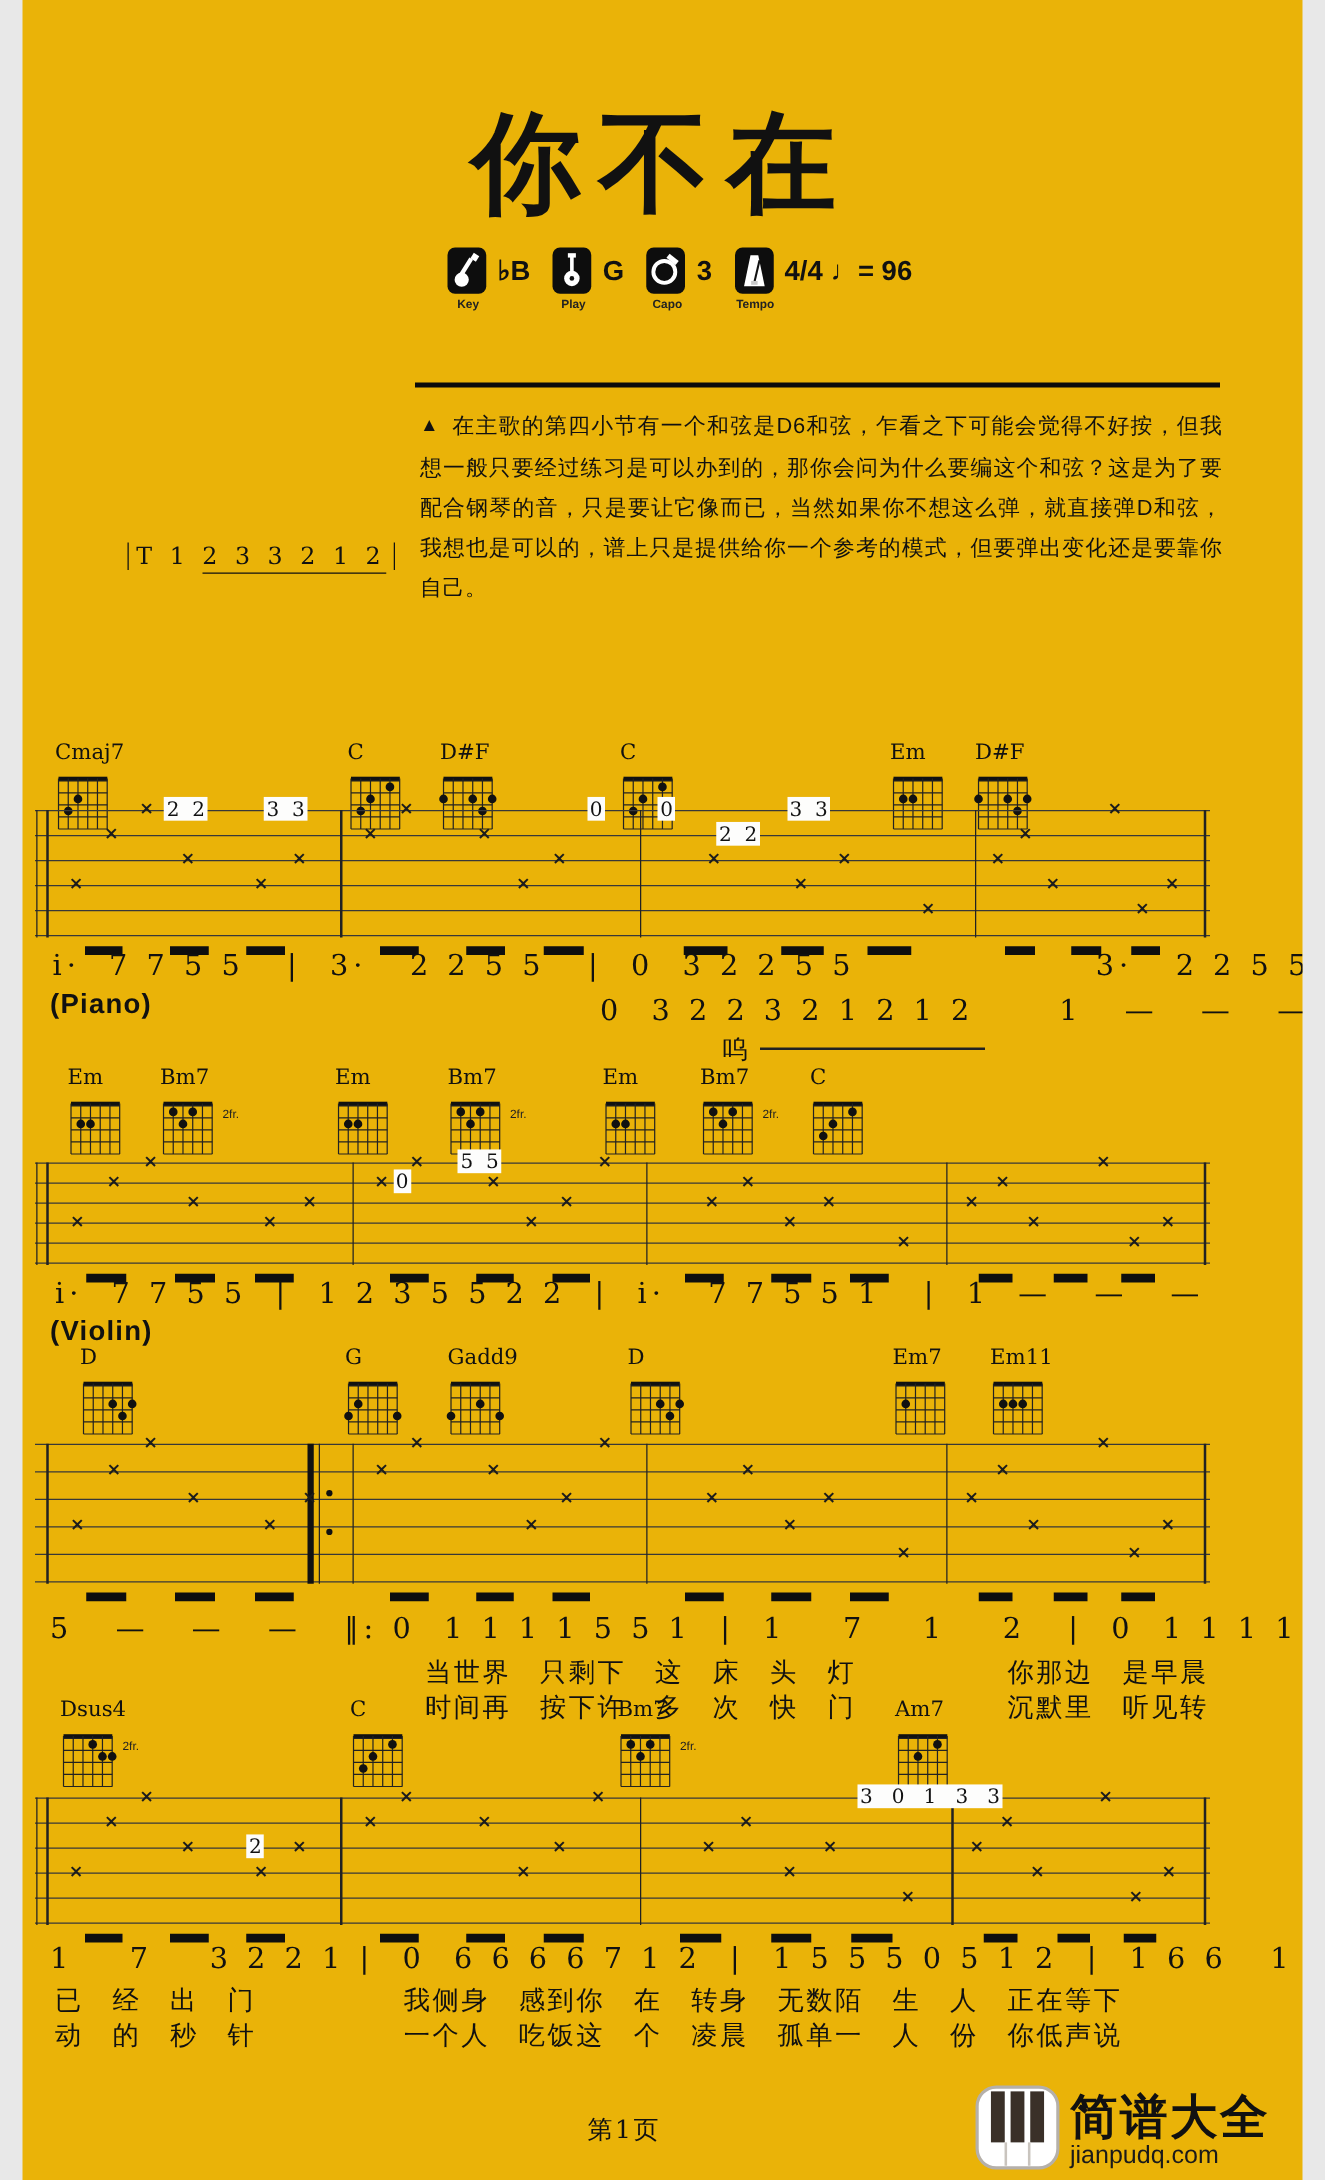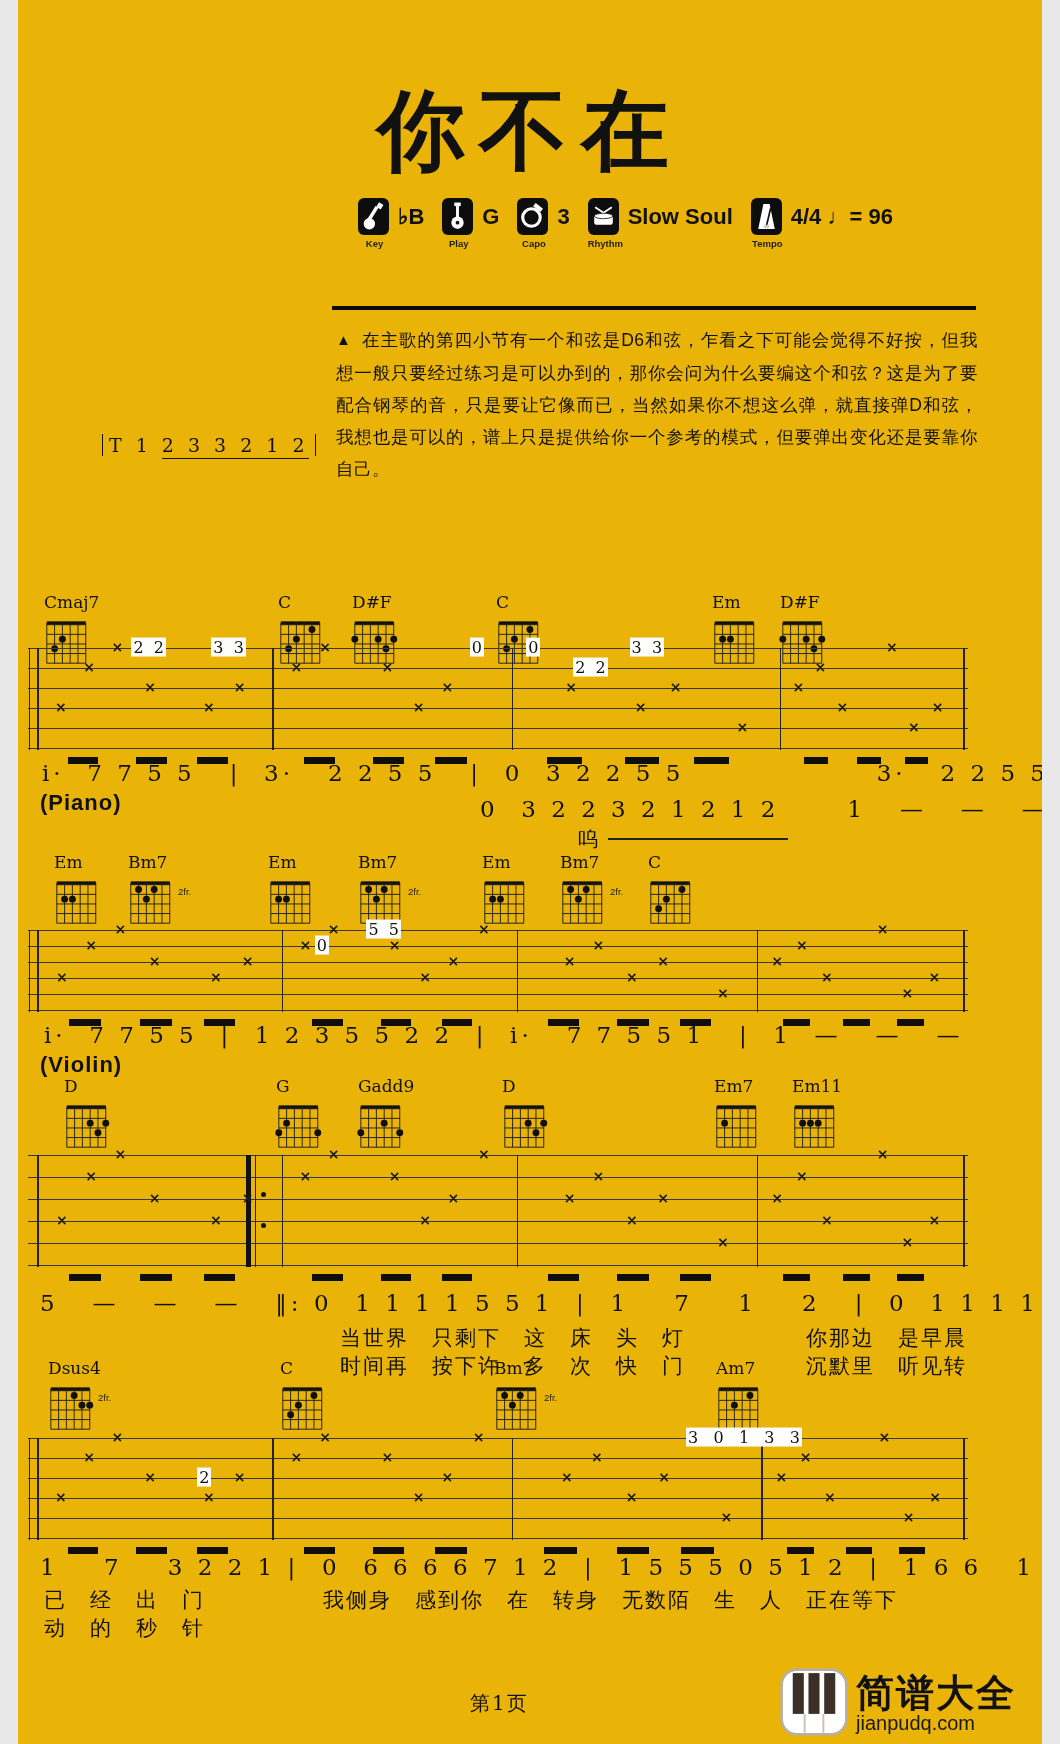--- a/index.html
+++ b/index.html
@@ -100,32 +100,20 @@
             <circle cx="11" cy="16" r="8.5" fill="none" stroke="#fff" stroke-width="3"></circle>
             <rect x="13" y="4" width="9" height="4" fill="#fff" transform="rotate(38 17 6)"></rect>
           </svg>
         </span>
         <span class="meta-value">3</span>
         <span class="meta-label">Capo</span>
       </div>
       <div class="meta-item">
         <span class="meta-icon">
           <svg viewBox="0 0 24 30">
-            <line x1="4" y1="6" x2="16" y2="14" stroke="#fff" stroke-width="1.8"></line>
-            <line x1="20" y1="6" x2="8" y2="14" stroke="#fff" stroke-width="1.8"></line>
-            <rect x="3" y="14" width="18" height="9" rx="2" fill="#fff"></rect>
-            <ellipse cx="12" cy="14.5" rx="9" ry="2.6" fill="#fff" stroke="#111" stroke-width="0.8"></ellipse>
-          </svg>
-        </span>
-        <span class="meta-value">Slow Soul</span>
-        <span class="meta-label">Rhythm</span>
-      </div>
-      <div class="meta-item">
-        <span class="meta-icon">
-          <svg viewBox="0 0 24 30">
             <polygon points="9,3 15,3 20,27 4,27" fill="#fff"></polygon>
             <line x1="12" y1="24" x2="16" y2="7" stroke="#111" stroke-width="1.6"></line>
             <rect x="9.5" y="23" width="5" height="3" fill="#c9c9c9"></rect>
           </svg>
         </span>
         <span class="meta-value">4/4 ♩= 96</span>
         <span class="meta-label">Tempo</span>
       </div>
     </div>
 
@@ -835,13 +823,14 @@
       <div class="beam" style="left: 80.795%; width: 2.795%; top: 109px;"></div>
       <div class="beam" style="left: 87.03%; width: 2.795%; top: 109px;"></div>
       <div class="beam" style="left: 92.62%; width: 2.795%; top: 109px;"></div>
       <span class="tabdigit" style="left: 18%; top: 40px;">2</span>
       <span class="tabdigit" style="left: 70%; top: 0px;">3   0   1   3   3</span>
     </div>
     <div class="melody" style="left: 22px; top: 1554px;">1    7    3 2 2 1 |  0  6 6 6 6 7 1 2  |  1 5 5 5 0 5 1 2  |  1 6 6   1 6 1 2</div>
     <div class="lyric" style="left: 26px; top: 1586px;">已　经　出　门</div>
     <div class="lyric" style="left: 305px; top: 1586px;">我侧身　感到你　在　转身　无数陌　生　人　正在等下</div>
     <div class="lyric" style="left: 26px; top: 1614px;">动　的　秒　针</div>
+    <div class="lyric" style="left: 305px; top: 1614px;">一个人　吃饭这　个　凌晨　孤单一　人　份　你低声说</div>
   </div>
 
 </body></html>

